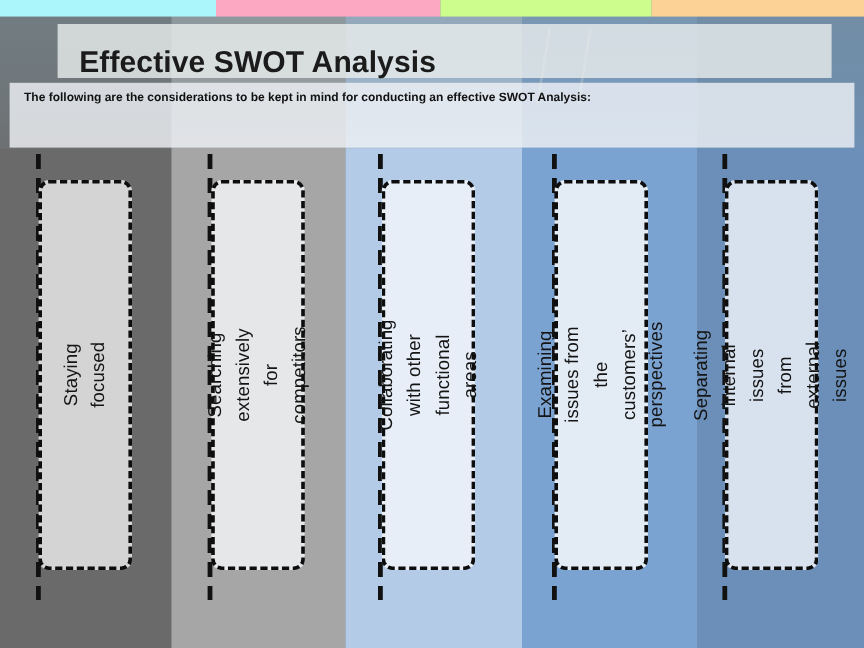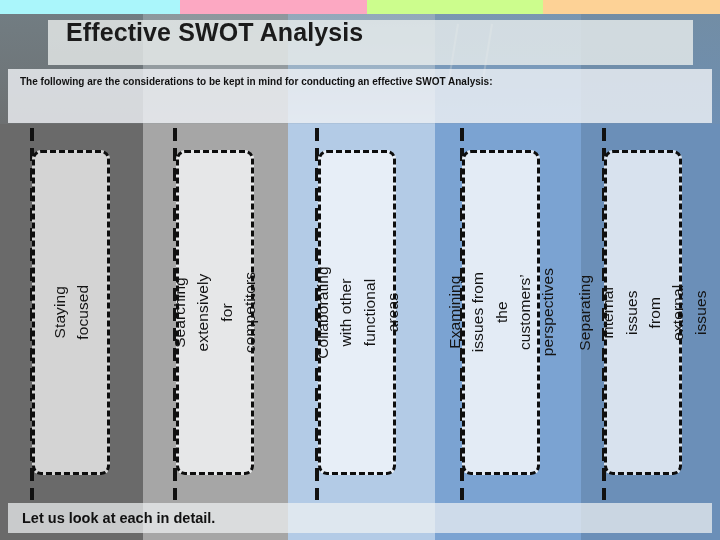--- a/index.html
+++ b/index.html
@@ -21,21 +21,21 @@
 
   
   .scaffold{position:absolute;left:0;top:14px;width:720px;height:110px;
     background:linear-gradient(180deg,rgba(120,140,150,.55) 0%,rgba(120,140,150,.35) 60%,rgba(130,145,155,.15) 100%);
     pointer-events:none;}
   .scaffold-lines{position:absolute;left:440px;top:20px;width:120px;height:70px;pointer-events:none;opacity:.35;}
 
   
   .titlebox{position:absolute;left:48px;top:20px;width:645px;height:45px;
     background:rgba(236,240,238,.78);
-    display:flex;align-items:flex-start;}
+    display:flex;align-items:flex-end;}
   .titlebox h1{
     margin:0;padding:0 0 0 18px;
     font-size:25px;font-weight:700;color:#1b1b1b;
     letter-spacing:.1px;line-height:1;
   }
 
   
   .subbox{position:absolute;left:8px;top:69px;width:704px;height:54px;
     background:rgba(240,243,246,.80);
     box-sizing:border-box;padding:6px 10px 0 12px;}
@@ -123,17 +123,14 @@
       <div class="cbox" style="left: 462px; width: 78px; background: rgb(227, 235, 245);">
         <div class="vtxt" style="width: 300px;">Examining issues from the
 customers’ perspectives</div>
       </div>
       <div class="cbox" style="left: 604px; width: 78px; background: rgb(216, 226, 238);">
         <div class="vtxt" style="width: 300px;">Separating internal issues
 from external issues</div>
       </div>
     </div>
 
-  <div class="footbox">
-    <span>Let us look at each in detail.</span>
-  </div>
 
 </div>
 
 </body></html>

